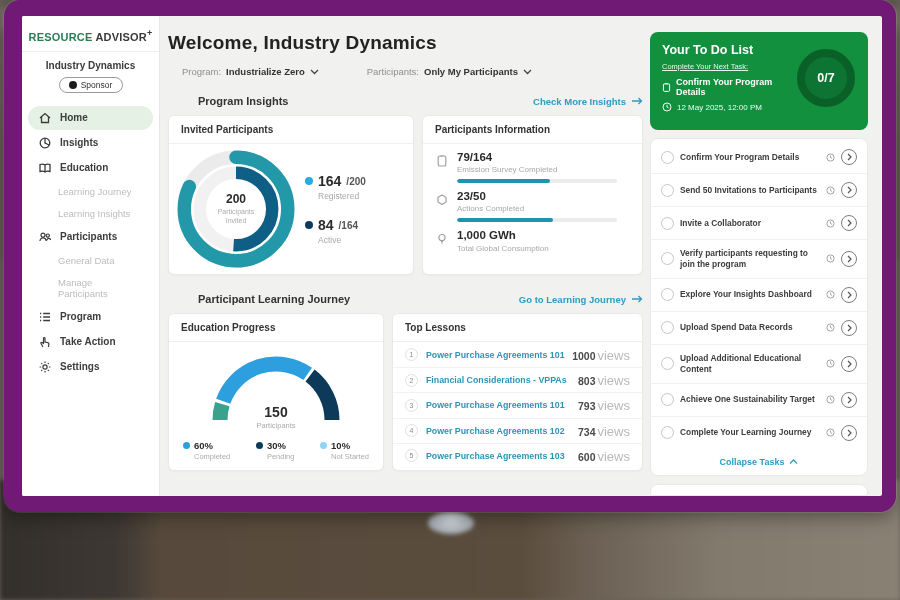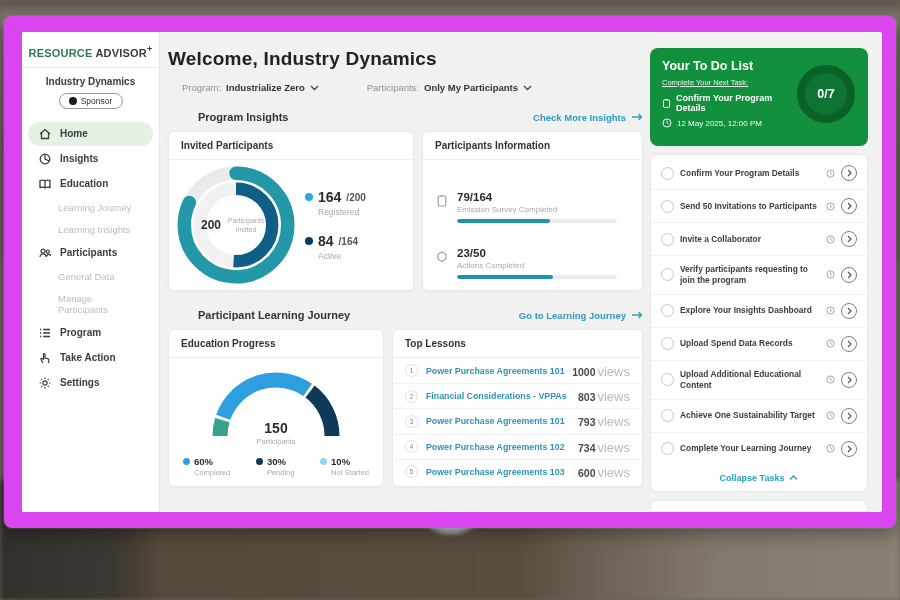--- a/index.html
+++ b/index.html
@@ -9,22 +9,22 @@
   
   .backdrop{position:absolute;inset:0;filter:blur(2px);}
   .bg-top{position:absolute;left:0;top:0;width:900px;height:260px;
     background:linear-gradient(180deg,#57504a 0%,#7b7267 5%,#847a6e 9%,#6f675d 14%,#615a50 60%);}
   .bg-bottom{position:absolute;left:0;top:480px;width:900px;height:120px;
     background:linear-gradient(90deg,#332f2b 0%,#3d3833 13%,#574a3c 18%,#5b4d3e 58%,#6a5f52 65%,#837a6e 80%,#8a8175 100%);}
   .stand-knob{position:absolute;left:428px;top:512px;width:46px;height:22px;border-radius:50%;
     background:radial-gradient(ellipse at 50% 35%,#dde4e8 0%,#aab2b8 60%,#8d959b 100%);}
 
   
-  .monitor{position:absolute;left:4px;top:16px;width:892px;height:512px;background:#d946ef;
-    border-radius:8px;box-shadow:0 0 0 1px rgba(255,255,255,.10), 0 6px 18px rgba(0,0,0,.35);}
+  .monitor{position:absolute;left:4px;top:0;width:892px;height:512px;background:#701a75;
+    border-radius:16px;box-shadow:0 0 0 1px rgba(255,255,255,.10), 0 6px 18px rgba(0,0,0,.35);}
   .screen{position:absolute;left:18px;top:16px;width:860px;height:480px;background:#f1f1ef;
     overflow:hidden;border-radius:2px;color:#333;}
 
   
   .sidebar{position:absolute;left:0;top:0;bottom:0;width:138px;background:#fff;border-right:1px solid #e7e7e5;}
   .logo{padding:12px 0 8px;text-align:center;font-weight:bold;font-size:11px;letter-spacing:.2px;
     border-bottom:1px solid #ededed;cursor:pointer;}
   .logo .lp{color:#2a7d52;} .logo .ls{color:#3a3a3a;} .logo .plus{color:#3a3a3a;font-size:9px;vertical-align:super;}
   .org{margin-top:8px;text-align:center;font-size:10px;font-weight:bold;color:#3a3a3a;}
   .sponsor{margin:6px auto 10px;width:64px;display:flex;align-items:center;justify-content:center;gap:4px;
@@ -47,33 +47,33 @@
   .section-row{display:flex;align-items:center;justify-content:space-between;margin-top:18px;}
   .section-title{font-size:11px;font-weight:bold;color:#333;padding-left:30px;}
   .tlink{display:flex;align-items:center;gap:5px;font-size:9.5px;font-weight:bold;color:#2c9cc4;cursor:pointer;}
   .cards-row{display:flex;gap:8px;margin-top:8px;}
   .card{background:#fff;border-radius:6px;border:1px solid #e9e9e7;box-shadow:0 1px 2px rgba(0,0,0,.03);overflow:hidden;}
   .card-head{padding:8px 12px;font-size:10px;font-weight:bold;color:#333;border-bottom:1px solid #efefef;}
 
   .card-invited{width:246px;height:160px;}
   .invited-body{display:flex;align-items:center;padding:6px 8px;}
   .donut-wrap{position:relative;width:118px;height:118px;flex:0 0 auto;}
-  .donut-center{position:absolute;inset:0;display:flex;flex-direction:row;align-items:center;justify-content:center;text-align:center;}
+  .donut-center{position:absolute;inset:0;display:flex;flex-direction:column;align-items:center;justify-content:center;text-align:center;}
   .donut-center .v{font-size:12px;font-weight:bold;color:#2b2b2b;}
   .donut-center .l{font-size:7px;color:#ababab;width:50px;line-height:1.25;margin-top:2px;}
   .ilegend{margin-left:10px;display:flex;flex-direction:column;gap:16px;}
   .ilegend .entry .line{display:flex;align-items:center;gap:5px;}
   .ldot{width:8px;height:8px;border-radius:50%;}
   .ilegend .big{font-size:14px;font-weight:bold;color:#2b2b2b;}
   .ilegend .small{font-size:10px;font-weight:bold;color:#555;}
   .ilegend .cap{font-size:8.5px;color:#a8a8a8;margin:2px 0 0 13px;}
 
   .card-info{width:221px;height:160px;}
   .info-body{padding:7px 12px 0;}
-  .metric{display:flex;gap:8px;margin-bottom:7px;margin-top:24px;}
+  .metric{display:flex;gap:8px;margin-bottom:7px;}
   .metric .ic{margin-top:3px;}
   .metric .mv{font-size:11.5px;font-weight:bold;color:#2b2b2b;line-height:1.15;}
   .metric .ml{font-size:8px;color:#a8a8a8;margin-top:1px;}
   .bar{width:160px;height:4px;border-radius:2px;background:#ececec;margin-top:5px;overflow:hidden;}
   .bar-fill{height:100%;border-radius:2px;}
 
   .card-edu{width:216px;height:158px;}
   .edu-body{position:relative;padding-top:6px;}
   .gauge-wrap{position:relative;width:150px;height:80px;margin:0 auto;}
   .gauge-center{position:absolute;left:0;right:0;bottom:-2px;text-align:center;}

